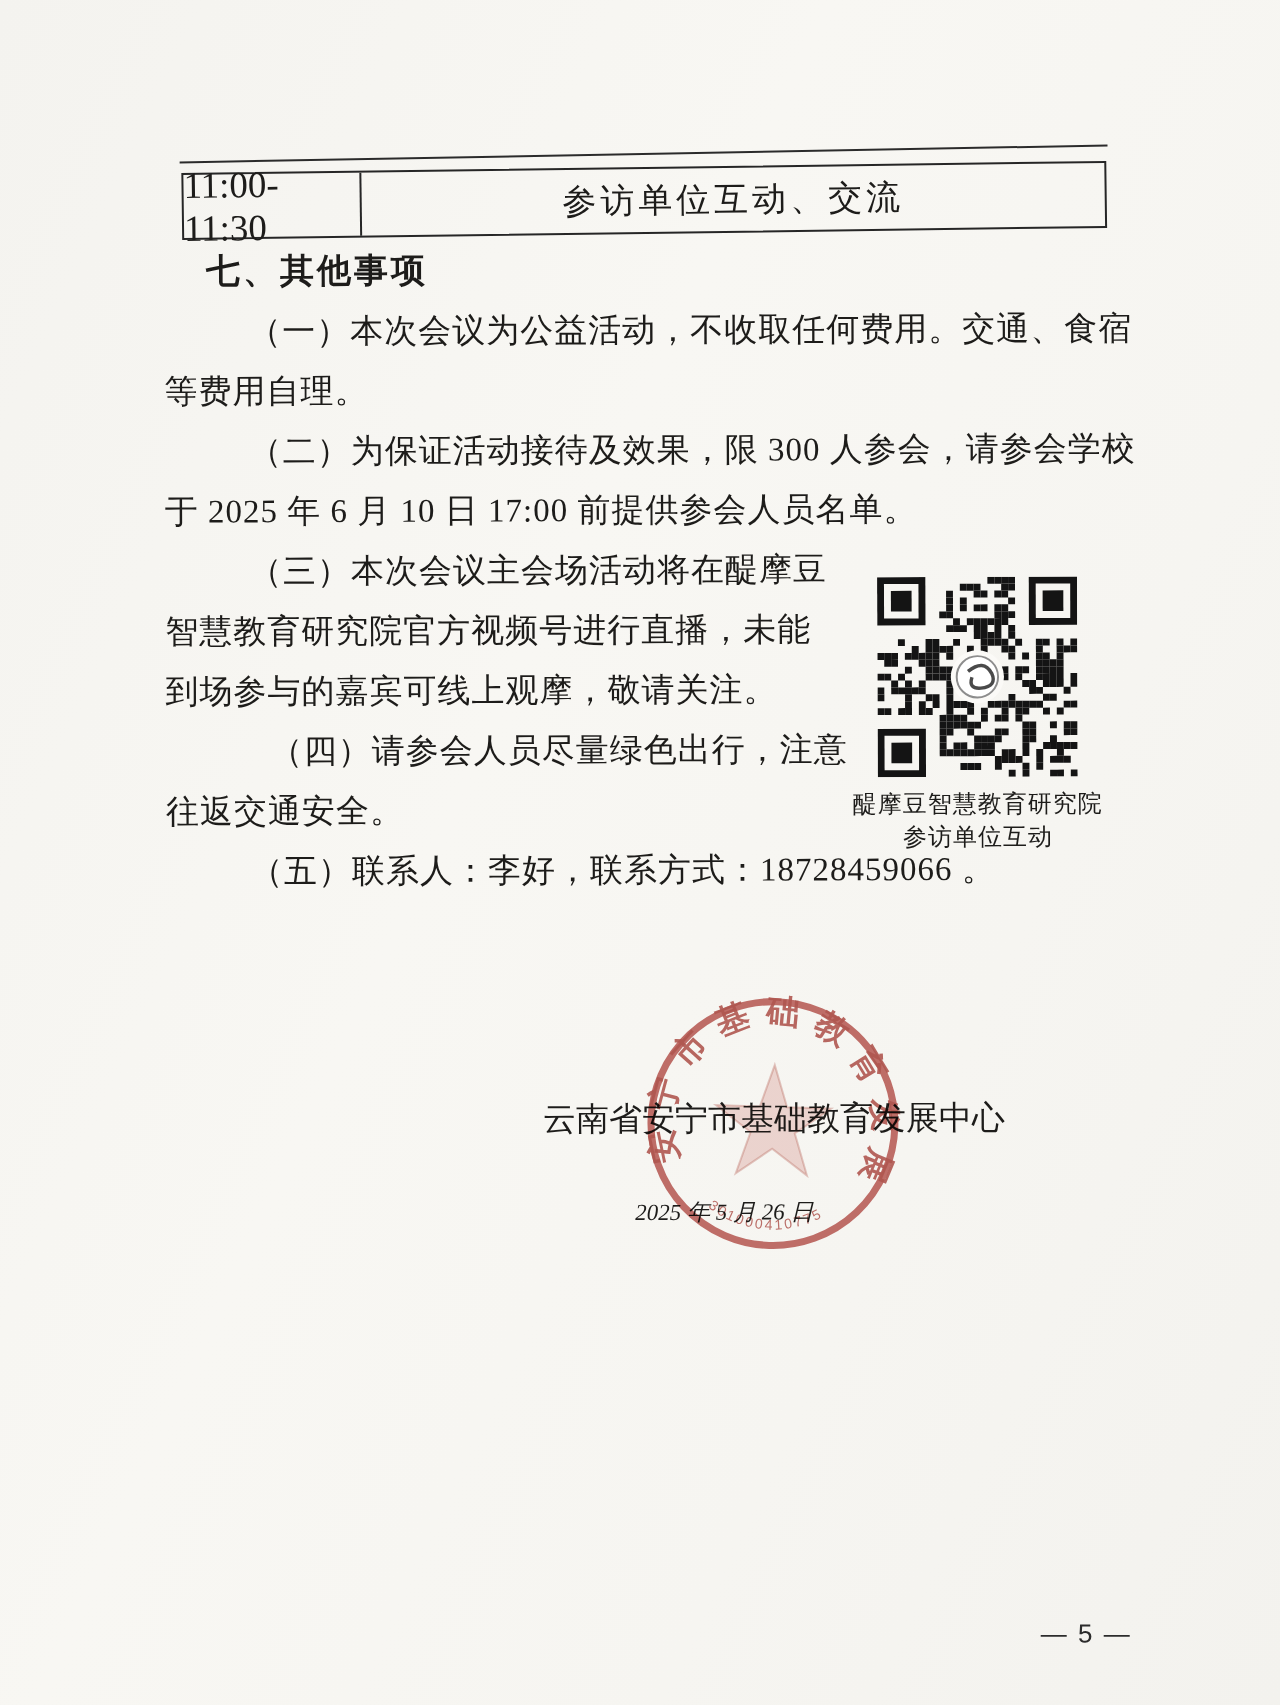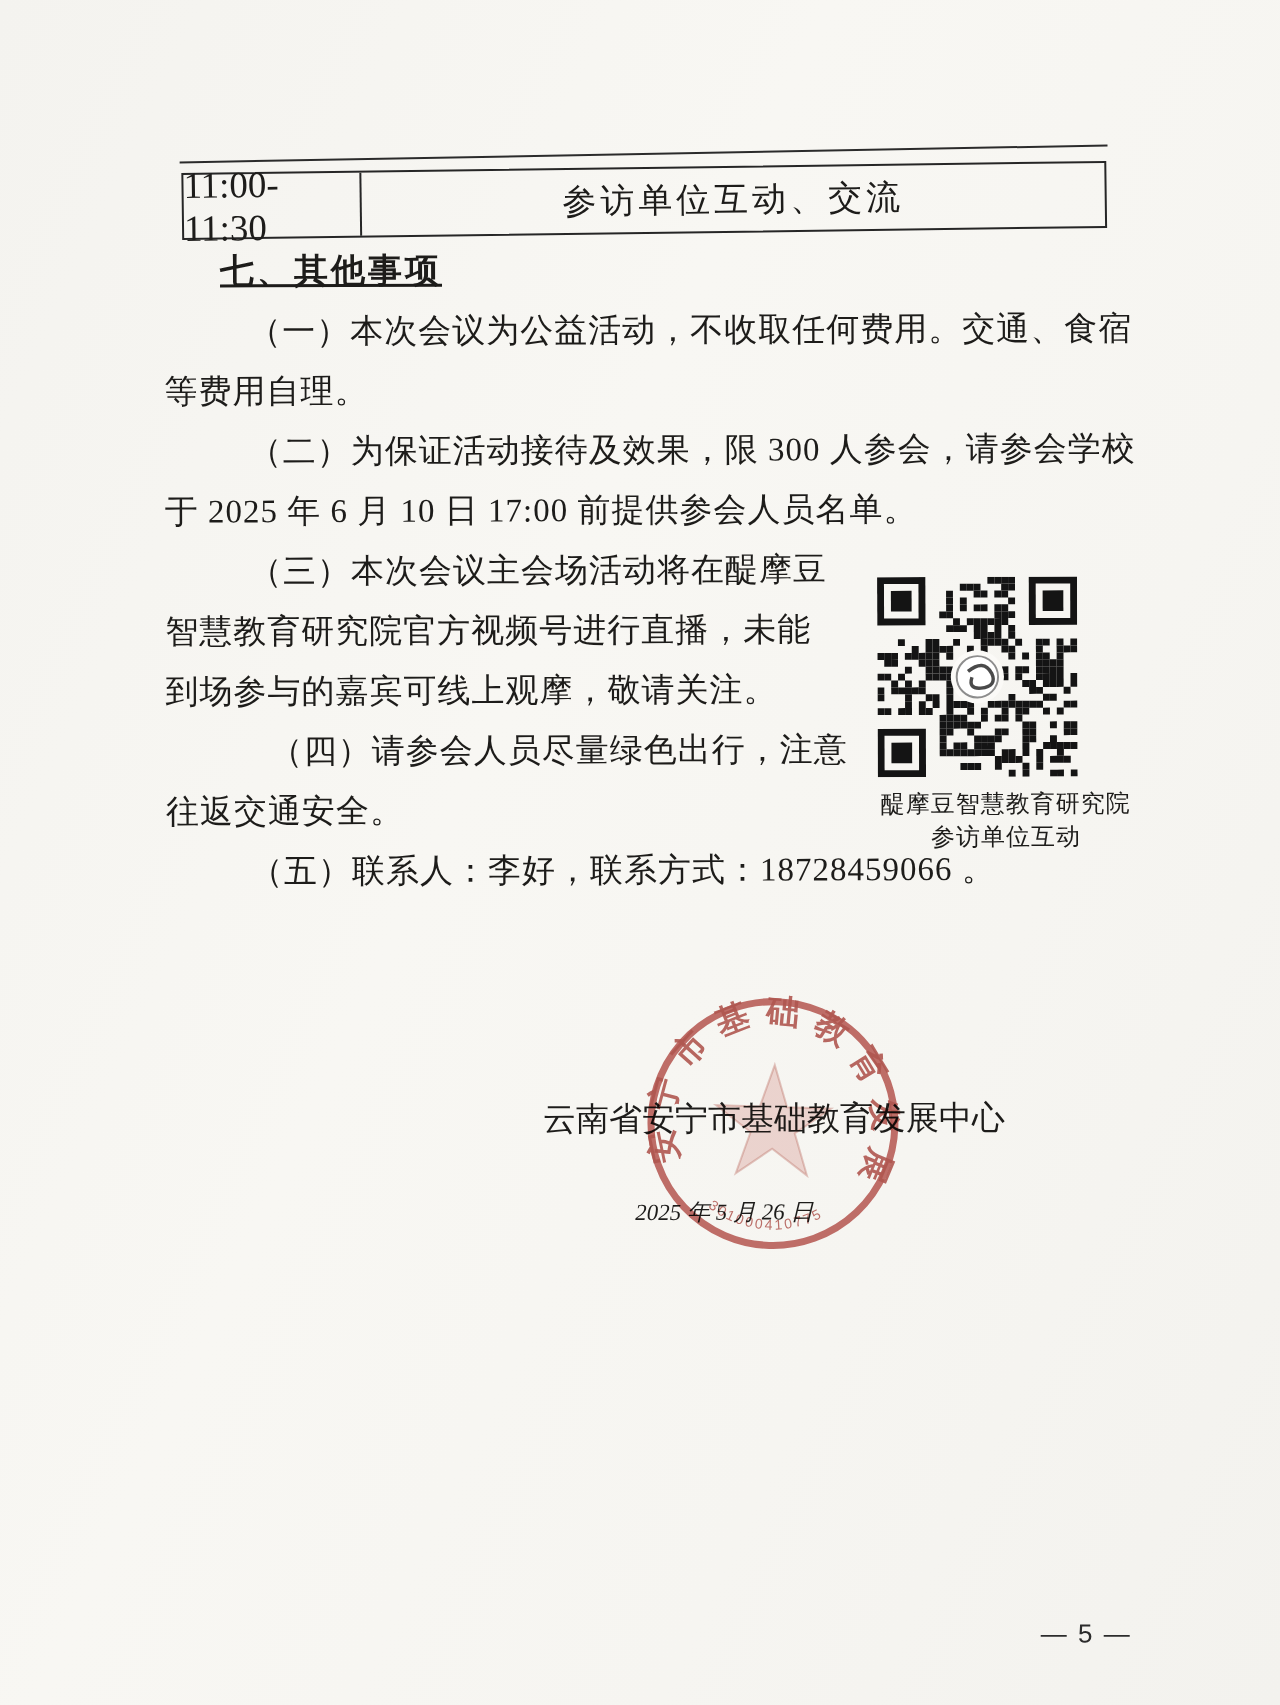--- a/index.html
+++ b/index.html
@@ -15,32 +15,32 @@
   .table-topline{position:absolute;left:182px;top:153px;width:928px;height:2px;
     background:#2b2b2b;transform:rotate(-0.85deg);}
   .schedule-table{position:absolute;left:184px;top:167px;width:921px;height:63px;
     border:2px solid #262626;display:flex;transform:rotate(-0.55deg);}
   .cell-time{width:176px;border-right:2px solid #262626;display:flex;
     align-items:center;justify-content:center;font-size:37px;letter-spacing:0;}
   .cell-activity{flex:1;display:flex;align-items:center;justify-content:center;
     font-size:34px;letter-spacing:4px;}
 
   
-  .heading{position:absolute;left:222px;top:247px;font-size:34px;font-weight:bold;
-    font-family:"Liberation Sans","DejaVu Sans",sans-serif;letter-spacing:3px;text-decoration:underline;}
+  .heading{position:absolute;left:208px;top:247px;font-size:34px;font-weight:bold;
+    font-family:"Liberation Sans","DejaVu Sans",sans-serif;letter-spacing:3px;}
   .bodyline{position:absolute;left:166px;width:960px;font-size:33px;
     letter-spacing:1px;white-space:nowrap;line-height:44px;}
   .ind{padding-left:84px;}
   .ind2{padding-left:104px;}
 
   
   .qr{position:absolute;left:878px;top:578px;width:200px;height:200px;}
   .qr svg{display:block;}
   .qr-caption{position:absolute;left:852px;top:789px;width:252px;text-align:center;
-    font-size:24px;line-height:33px;letter-spacing:1px;margin-left:28px;}
+    font-size:24px;line-height:33px;letter-spacing:1px;}
 
   
   .sig-org{position:absolute;left:542px;top:1097px;font-size:33px;white-space:nowrap;z-index:2;}
   .sig-date{position:absolute;left:634px;top:1197px;font-size:23px;white-space:nowrap;z-index:2;font-style:italic;}
 
   
   .stamp{position:absolute;left:641px;top:993px;width:262px;height:262px;z-index:3;
     mix-blend-mode:multiply;opacity:0.9;transform:rotate(2deg);}
 
   

